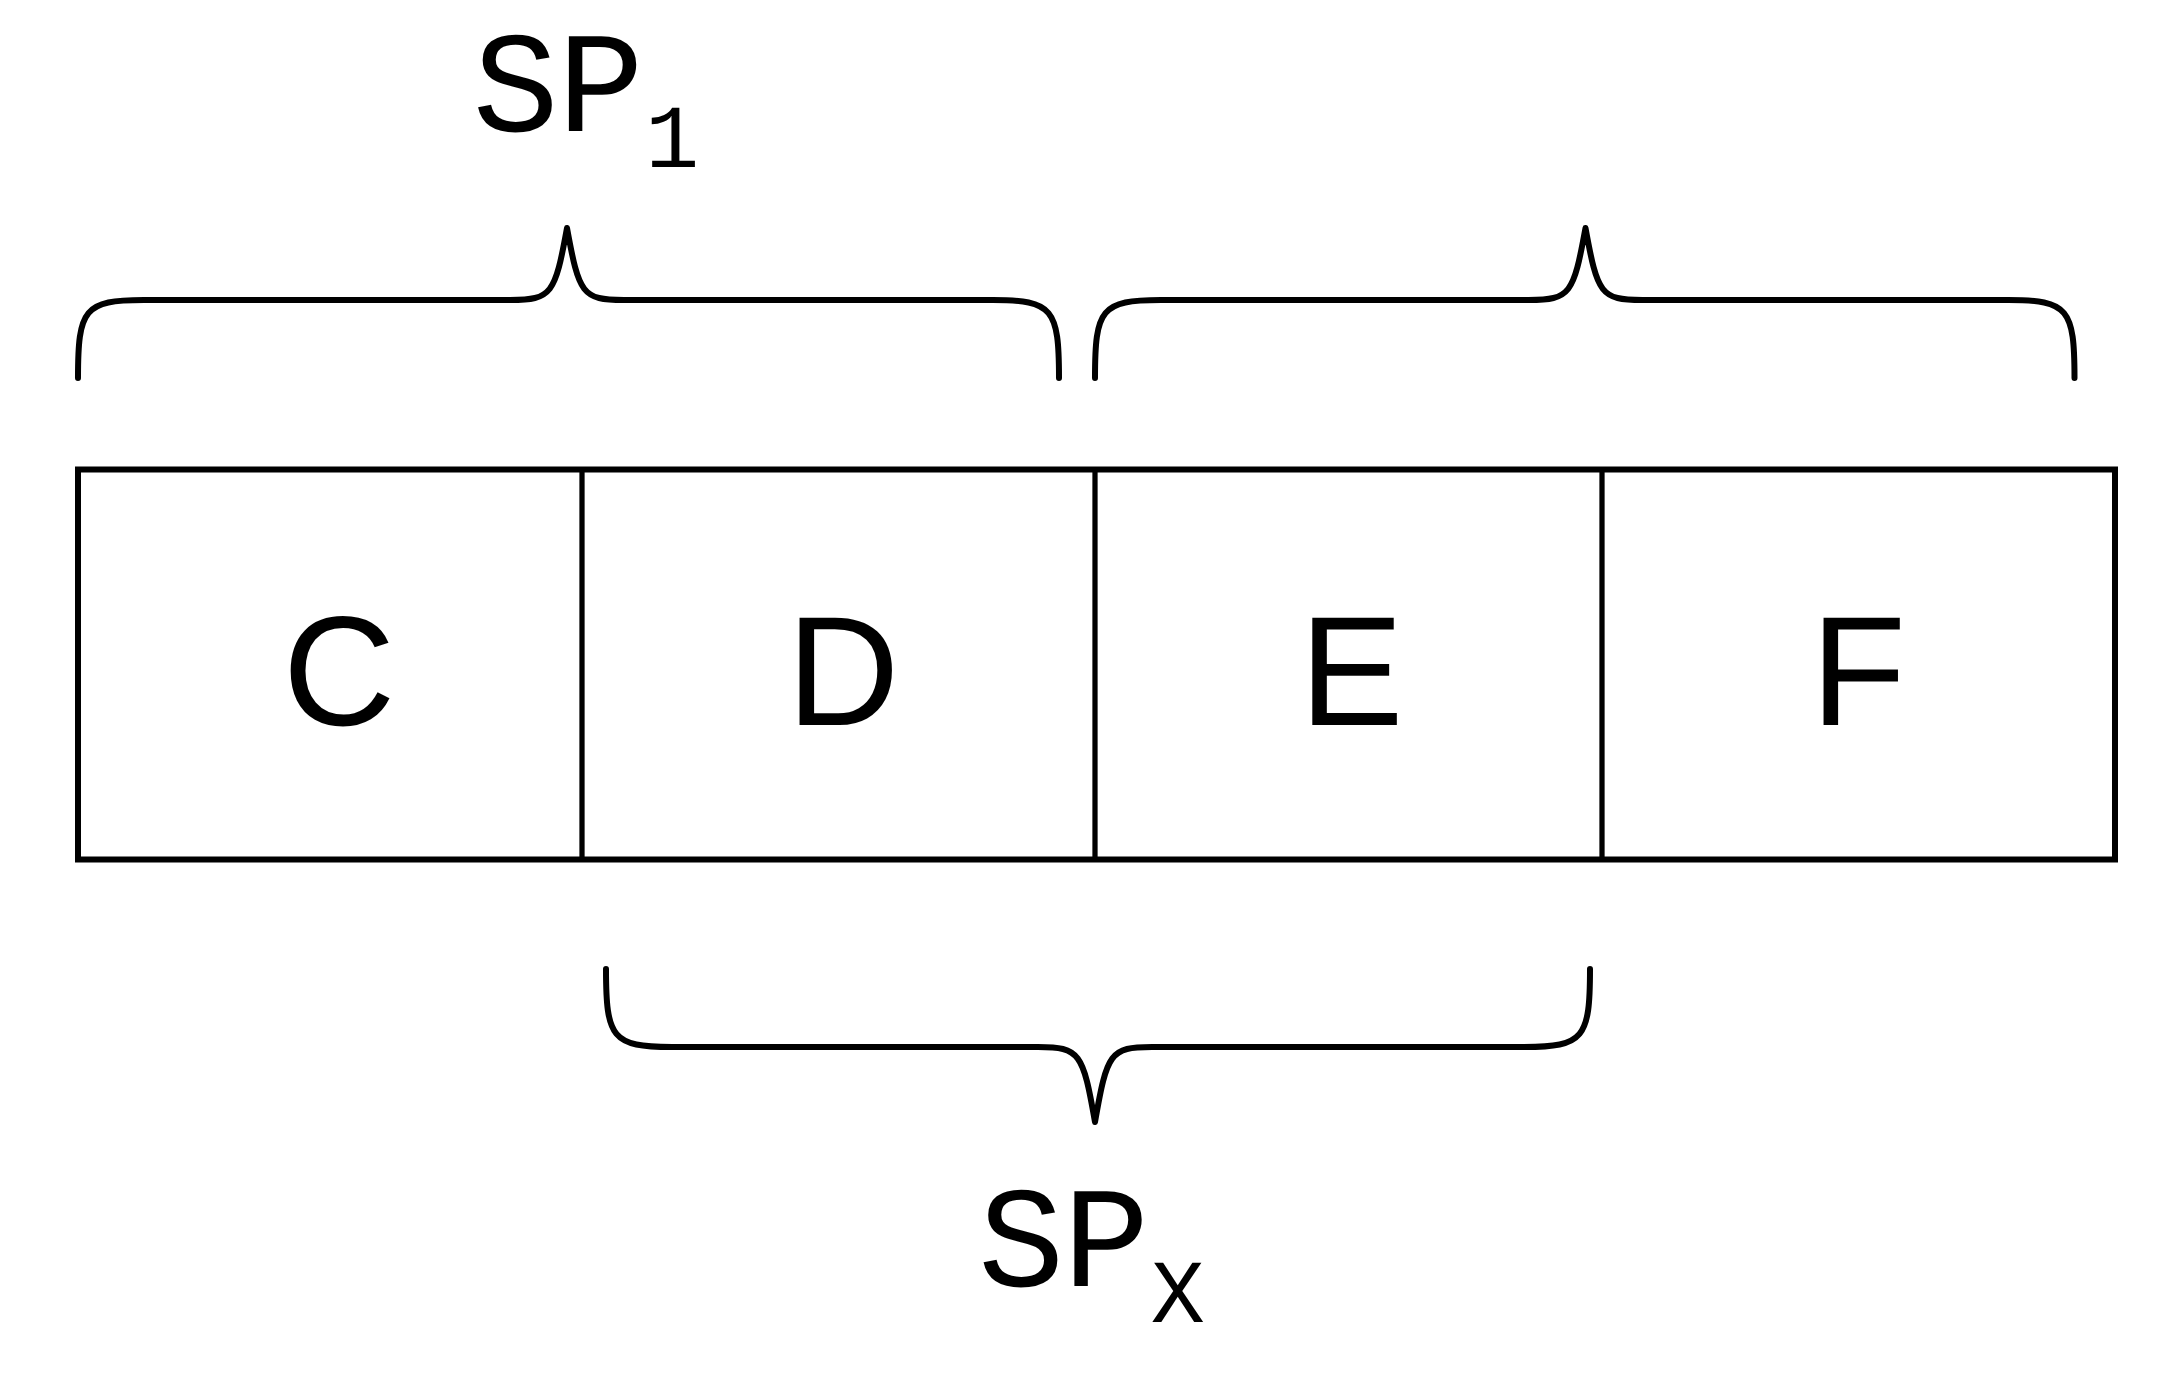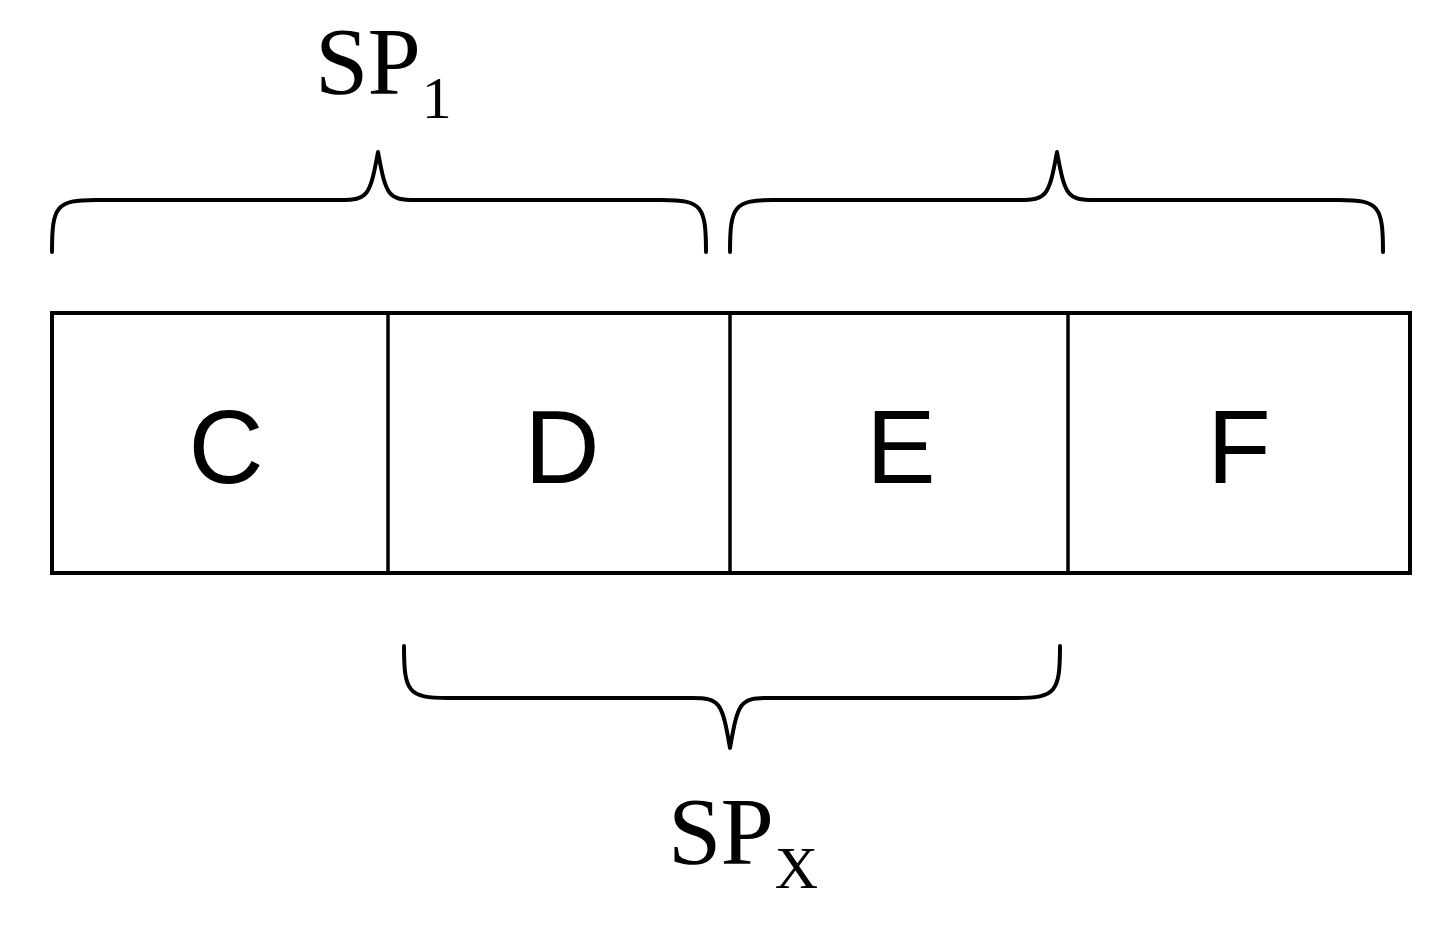--- a/index.html
+++ b/index.html
@@ -43,40 +43,40 @@
   }
   .cell-letter {
     font-family: "Liberation Sans", sans-serif;
     font-size: 104px;
     fill: #000000;
     text-anchor: middle;
     dominant-baseline: alphabetic;
   }
   .sp-label {
     position: absolute;
-    font-family: Liberation Serif, serif;
+    font-family: Liberation Mono, monospace;
     color: #000000;
     white-space: nowrap;
     line-height: 1;
     user-select: none;
   }
   .sp-base {
     font-size: 96px;
     letter-spacing: -1px;
   }
   .sp-sub {
     font-size: 60px;
     vertical-align: baseline;
     position: relative;
     top: 24px;
     left: 2px;
   }
   #label-sp1 { left: 315px; top: 14px; }
   #label-sp2 { left: 995px; top: 14px; }
-  #label-spx { left: 668px; top: 784px; text-align: center; }
+  #label-spx { left: 652px; top: 784px; text-align: center; }
 </style>
 </head>
 <body>
 
 <div id="canvas">
 
   <svg id="diagram-svg" viewBox="0 0 1446 926" xmlns="http://www.w3.org/2000/svg">
 
     <path class="brace-path" d="M 52,252
              C 52,206 56,200 96,200

